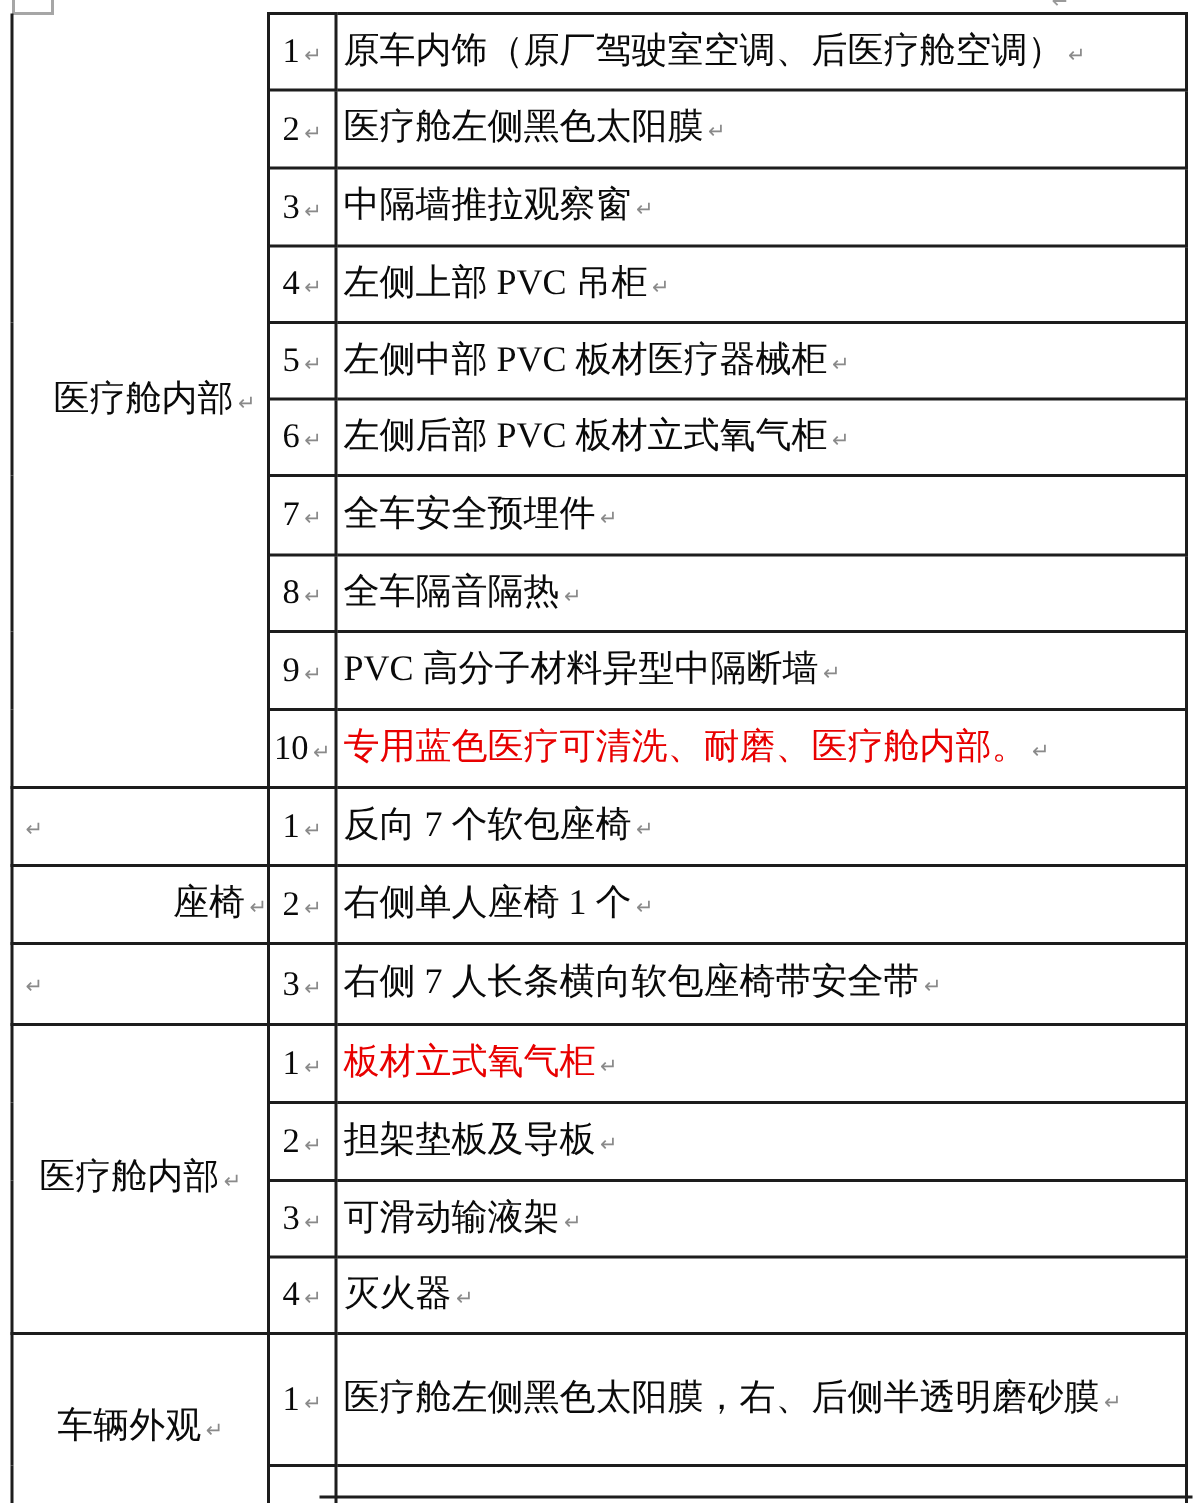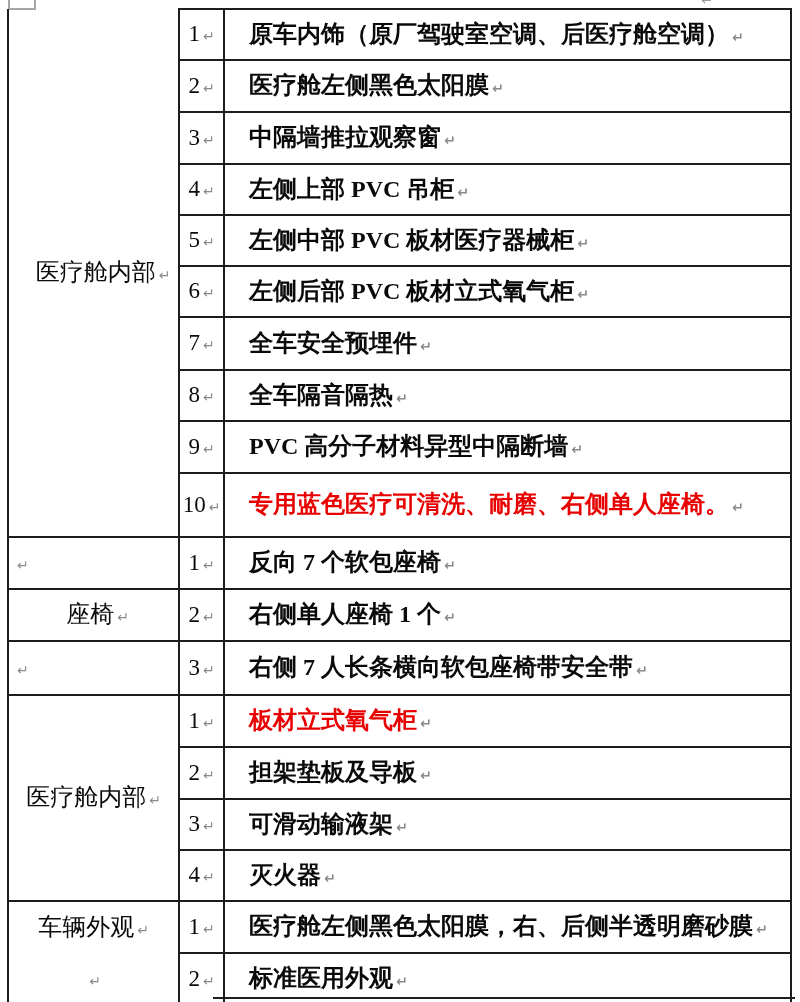--- a/index.html
+++ b/index.html
@@ -16,31 +16,31 @@
   }
   col.c-cat{width:171px;} col.c-num{width:45px;} col.c-desc{width:567px;}
   td{
     border:2px solid var(--line,#1d1d1d);
     padding:0;vertical-align:middle;
     font-size:24px;line-height:1.15;
     white-space:nowrap;overflow:visible;
   }
   td.cat{text-align:center;}
   td.cat.no-top{border-top:none;padding-left:19px;}
-  td.cat-left{text-align:center;padding-left:8px;border-radius:11px;}
+  td.cat-left{text-align:right;padding-left:8px;border-radius:11px;}
   td.cat-empty{text-align:left;padding-left:5px;}
   td.num{text-align:center;font-size:23px;}
-  td.desc{padding-left:24px;font-weight:bold;}
+  td.desc{padding-left:4px;}
   .red{color:var(--red,#e80000);}
   .pilcrow{
     color:var(--pmark,#8a8a8a);
     font-size:14px;margin-left:3px;
     font-family:"DejaVu Sans","Liberation Sans",sans-serif;
   }
-  .twoline .ln{height:51px;line-height:51px;text-align:center;}
+  .twoline .ln{height:51px;line-height:51px;text-align:center;margin-top:36px;}
   
   .cut-handle{
     position:absolute;left:8px;top:-10px;width:24px;height:16px;
     border:2px solid #a6a6a6;background:#fff;
   }
   .cut-pmark{
     position:absolute;left:701px;top:-9px;
     color:#9a9a9a;font-size:15px;
     font-family:"DejaVu Sans","Liberation Sans",sans-serif;
   }
@@ -92,23 +92,23 @@
         <td class="desc"><span>全车安全预埋件</span><span class="pilcrow">↵</span></td>
       </tr>
       <tr style="height: 51px;">
         <td class="num"><span>8</span><span class="pilcrow">↵</span></td>
         <td class="desc"><span>全车隔音隔热</span><span class="pilcrow">↵</span></td>
       </tr>
       <tr style="height: 52px;">
         <td class="num"><span>9</span><span class="pilcrow">↵</span></td>
         <td class="desc"><span>PVC 高分子材料异型中隔断墙</span><span class="pilcrow">↵</span></td>
       </tr>
-      <tr style="height: 64px;">
+      <tr style="height: 52px;">
         <td class="num"><span>10</span><span class="pilcrow">↵</span></td>
-        <td class="desc"><span class="red">专用蓝色医疗可清洗、耐磨、右侧单人座椅。</span><span class="pilcrow">↵</span></td>
+        <td class="desc"><span class="red">专用蓝色医疗可清洗、耐磨、医疗舱内部。</span><span class="pilcrow">↵</span></td>
       </tr>
       <tr style="height: 52px;">
         <td class="cat-empty"><span class="pilcrow">↵</span></td>
         <td class="num"><span>1</span><span class="pilcrow">↵</span></td>
         <td class="desc"><span>反向 7 个软包座椅</span><span class="pilcrow">↵</span></td>
       </tr>
       <tr style="height: 52px;">
         <td class="cat-left"><span>座椅</span><span class="pilcrow">↵</span></td>
         <td class="num"><span>2</span><span class="pilcrow">↵</span></td>
         <td class="desc"><span>右侧单人座椅 1 个</span><span class="pilcrow">↵</span></td>

